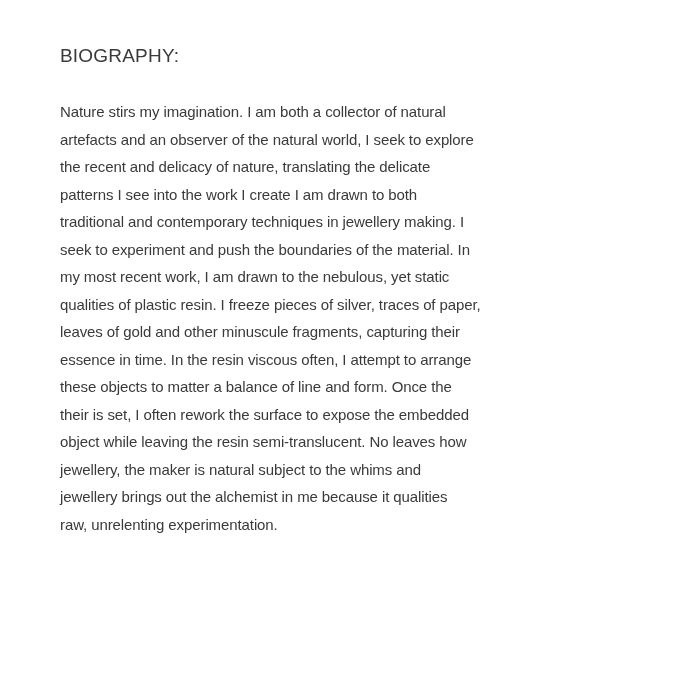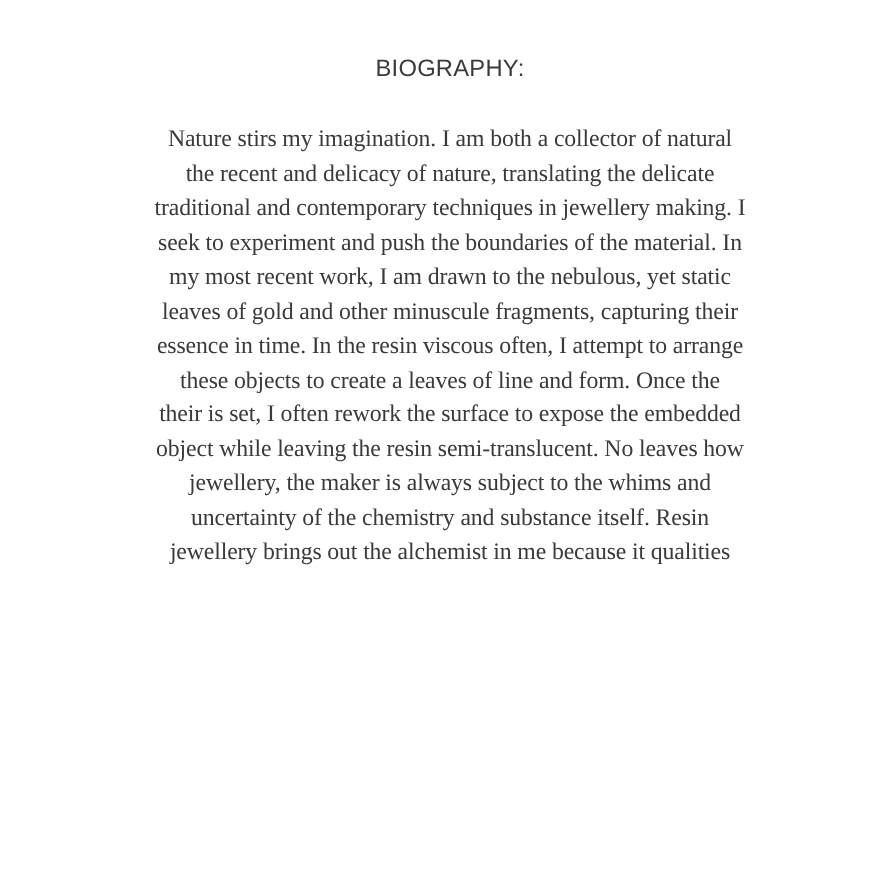--- a/index.html
+++ b/index.html
@@ -10,63 +10,64 @@
     height: 700px;
     overflow: hidden;
   }
   .page {
     position: relative;
     width: 700px;
     height: 700px;
     background: #ffffff;
     font-family: "Liberation Sans", "DejaVu Sans", sans-serif;
     color: #3a3a3a;
-    text-align: center;
   }
   .content {
     position: absolute;
     left: 60px;
     top: 42px;
     width: 600px;
   }
   .heading {
     font-size: 19px;
     line-height: 27px;
     font-weight: 400;
     letter-spacing: 0.2px;
     white-space: nowrap;
   }
   .spacer {
     height: 29px;
   }
   .bio-line {
-    font-size: 19px;
+    font-size: 15px;
     line-height: 27.5px;
     font-weight: 400;
     letter-spacing: -0.1px;
     white-space: nowrap;
-    font-family: Liberation Serif, serif;
   }
 </style>
 </head>
 <body>
 
 <div class="page">
   <div class="content">
     <div class="heading">BIOGRAPHY:</div>
     <div class="spacer"></div>
     <div class="bio-paragraph">
       <div class="bio-line">Nature stirs my imagination. I am both a collector of natural</div>
+      <div class="bio-line">artefacts and an observer of the natural world, I seek to explore</div>
       <div class="bio-line">the recent and delicacy of nature, translating the delicate</div>
+      <div class="bio-line">patterns I see into the work I create I am drawn to both</div>
       <div class="bio-line">traditional and contemporary techniques in jewellery making. I</div>
       <div class="bio-line">seek to experiment and push the boundaries of the material. In</div>
       <div class="bio-line">my most recent work, I am drawn to the nebulous, yet static</div>
+      <div class="bio-line">qualities of plastic resin. I freeze pieces of silver, traces of paper,</div>
       <div class="bio-line">leaves of gold and other minuscule fragments, capturing their</div>
       <div class="bio-line">essence in time. In the resin viscous often, I attempt to arrange</div>
-      <div class="bio-line">these objects to create a leaves of line and form. Once the</div>
+      <div class="bio-line">these objects to matter a balance of line and form. Once the</div>
       <div class="bio-line">their is set, I often rework the surface to expose the embedded</div>
       <div class="bio-line">object while leaving the resin semi-translucent. No leaves how</div>
-      <div class="bio-line">jewellery, the maker is always subject to the whims and</div>
-      <div class="bio-line">uncertainty of the chemistry and substance itself. Resin</div>
+      <div class="bio-line">jewellery, the maker is natural subject to the whims and</div>
       <div class="bio-line">jewellery brings out the alchemist in me because it qualities</div>
+      <div class="bio-line">raw, unrelenting experimentation.</div>
     </div>
   </div>
 </div>
 
 </body></html>

